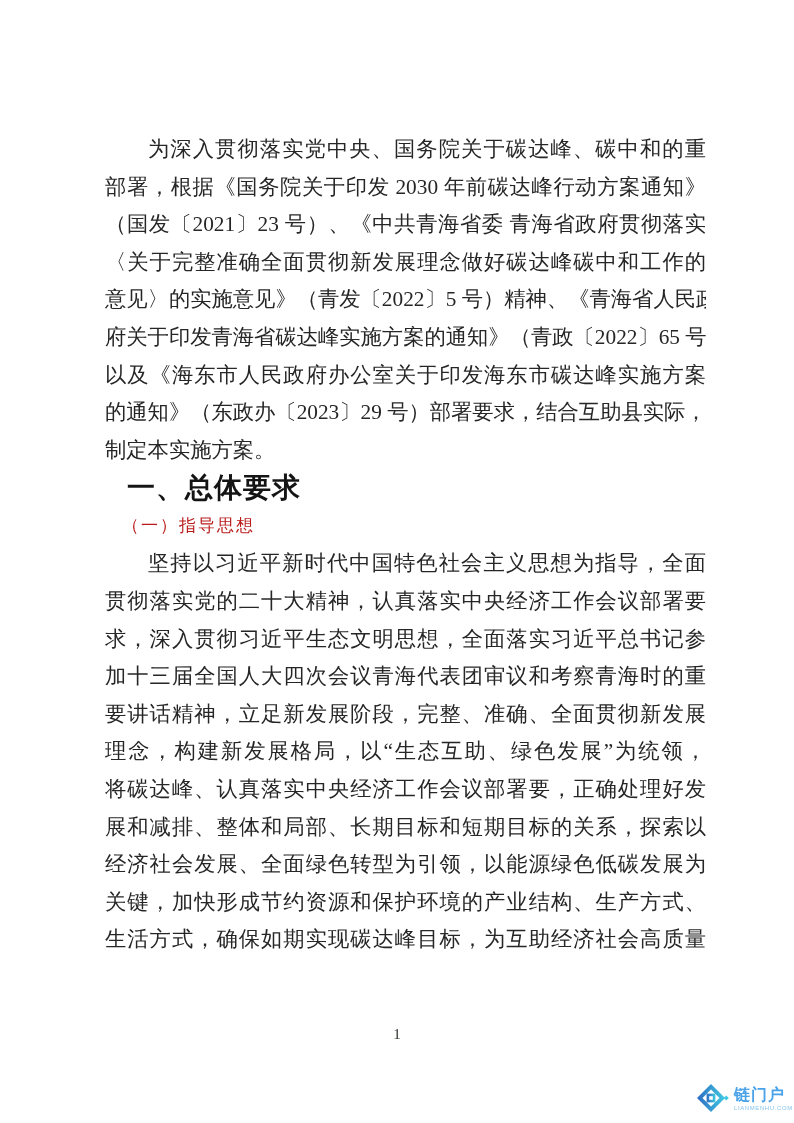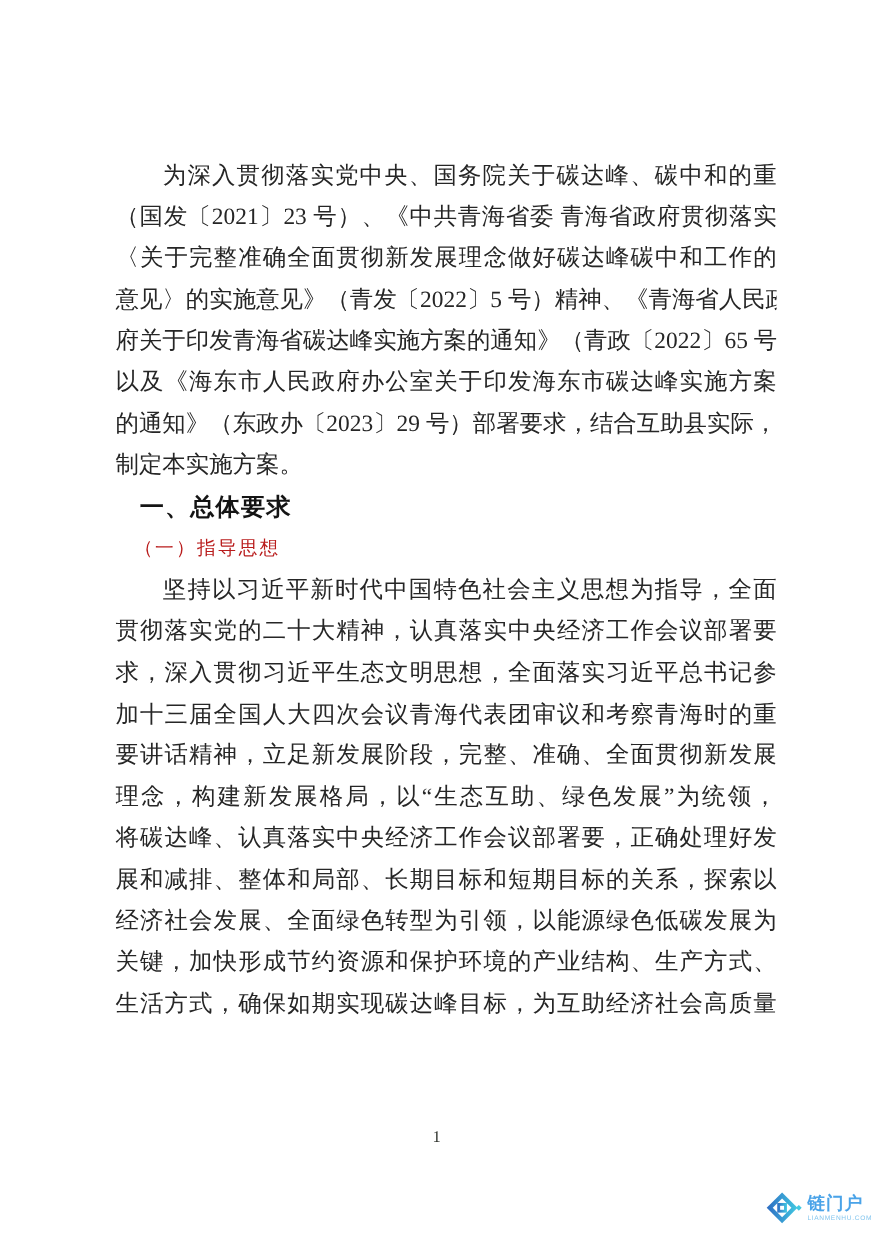--- a/index.html
+++ b/index.html
@@ -10,43 +10,43 @@
     height: 1123px;
     background: #ffffff;
     font-family: "Liberation Serif", "DejaVu Serif", serif;
     color: #262626;
     overflow: hidden;
   }
 
   .doc-body {
     position: absolute;
     left: 105px;
-    top: 141px;
+    top: 131px;
     width: 601px;
   }
 
   .text-line {
     height: 37.6px;
     line-height: 37.6px;
     font-size: 21.3px;
     text-align: justify;
     text-align-last: justify;
     overflow: hidden;
     white-space: nowrap;
   }
   .text-line.indent { text-indent: 43px; }
   .text-line.flush  { text-align: left; text-align-last: left; }
 
   .h1 {
     height: 38px;
     line-height: 38px;
     padding-left: 22px;
-    font-family: Liberation Serif, serif;
+    font-family: Liberation Sans, sans-serif;
     font-weight: 700;
-    font-size: 22px;
+    font-size: 28px;
     color: #141414;
     letter-spacing: 1px;
   }
 
   .h2 {
     height: 38px;
     line-height: 38px;
     padding-left: 17px;
     font-size: 17px;
     color: #b91c1c;
@@ -95,20 +95,21 @@
 </style>
 </head>
 <body>
 
 <div class="page">
 
   <div class="doc-body">
 
     <div>
         <div class="text-line indent">为深入贯彻落实党中央、国务院关于碳达峰、碳中和的重</div>
+        <div class="text-line">部署，根据《国务院关于印发 2030 年前碳达峰行动方案通知》</div>
         <div class="text-line">（国发〔2021〕23 号）、《中共青海省委 青海省政府贯彻落实</div>
         <div class="text-line">〈关于完整准确全面贯彻新发展理念做好碳达峰碳中和工作的</div>
         <div class="text-line">意见〉的实施意见》（青发〔2022〕5 号）精神、《青海省人民政</div>
         <div class="text-line">府关于印发青海省碳达峰实施方案的通知》（青政〔2022〕65 号）</div>
         <div class="text-line">以及《海东市人民政府办公室关于印发海东市碳达峰实施方案</div>
         <div class="text-line">的通知》（东政办〔2023〕29 号）部署要求，结合互助县实际，</div>
         <div class="text-line flush">制定本实施方案。</div>
       </div>
 
     <div class="h1">一、总体要求</div>

